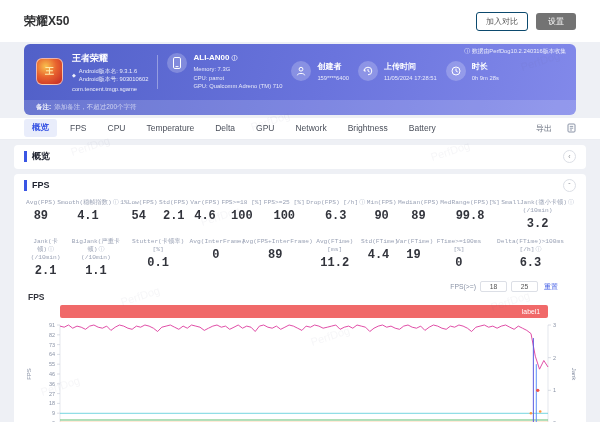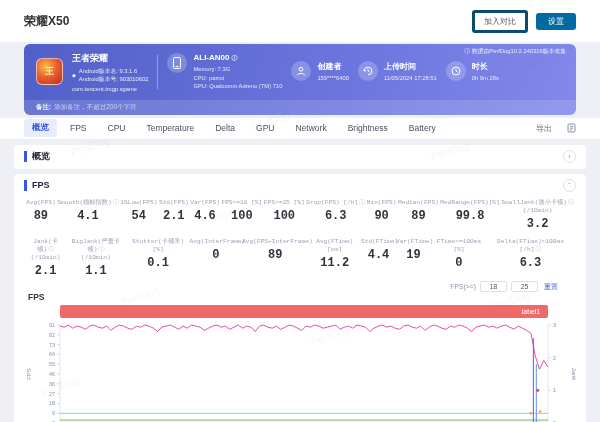--- a/index.html
+++ b/index.html
@@ -3,22 +3,22 @@
 <meta charset="utf-8">
 <style>
   * { margin:0; padding:0; box-sizing:border-box; }
   html,body { width:600px; height:422px; overflow:hidden; }
   body { font-family:"Liberation Sans", sans-serif; background:#eef0f5; position:relative; }
 
   
   .topbar { height:42px; background:#fff; display:flex; align-items:center; padding:6px 24px; }
   .topbar-title { font-size:12px; font-weight:bold; color:#303133; }
   .topbar-actions { margin-left:auto; display:flex; gap:8px; align-items:center; }
-  .btn-ghost { font-size:8px; padding:3px 9px; border:3px solid #0c4a6e; border-radius:3px; background:#fff; color:#555;text-align:right; }
-  .btn-primary { font-size:8px; padding:3px 12px; background:#0369a1; color:#fff; border:none; border-radius:3px; }
+  .btn-ghost { font-size:8px; padding:3px 9px; border:1px solid #0c4a6e; border-radius:3px; background:#fff; color:#555;text-align:right; }
+  .btn-primary { font-size:8px; padding:3px 12px; background:#737373; color:#fff; border:none; border-radius:3px; }
 
   
   .header-card { margin:2px 24px 0; border-radius:6px; color:#fff; position:relative; overflow:hidden;
     background:linear-gradient(105deg,#5160c8 0%,#6a74dd 55%,#8289ea 100%); }
   .header-main { display:flex; align-items:center; padding:8px 12px 8px; gap:9px; }
   .game-icon { width:27px; height:27px; border-radius:6px; flex:0 0 auto;
     background:radial-gradient(circle at 35% 30%, #f9c14d 0%, #e8622e 45%, #c22525 100%);
     border:1px solid rgba(255,255,255,.6); display:flex; align-items:center; justify-content:center;
     color:#ffe9a8; font-size:9px; font-weight:bold; }
   .app-name { font-size:9px; font-weight:bold; }

